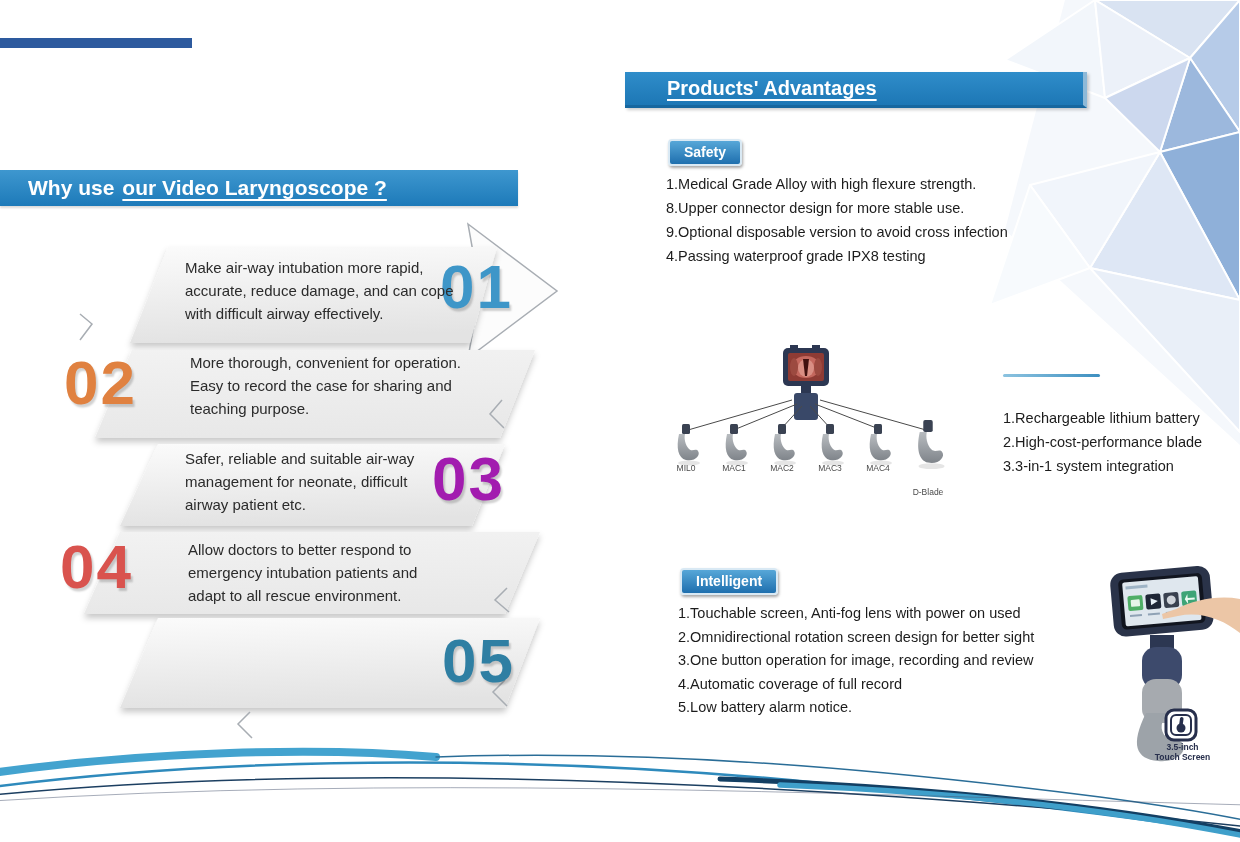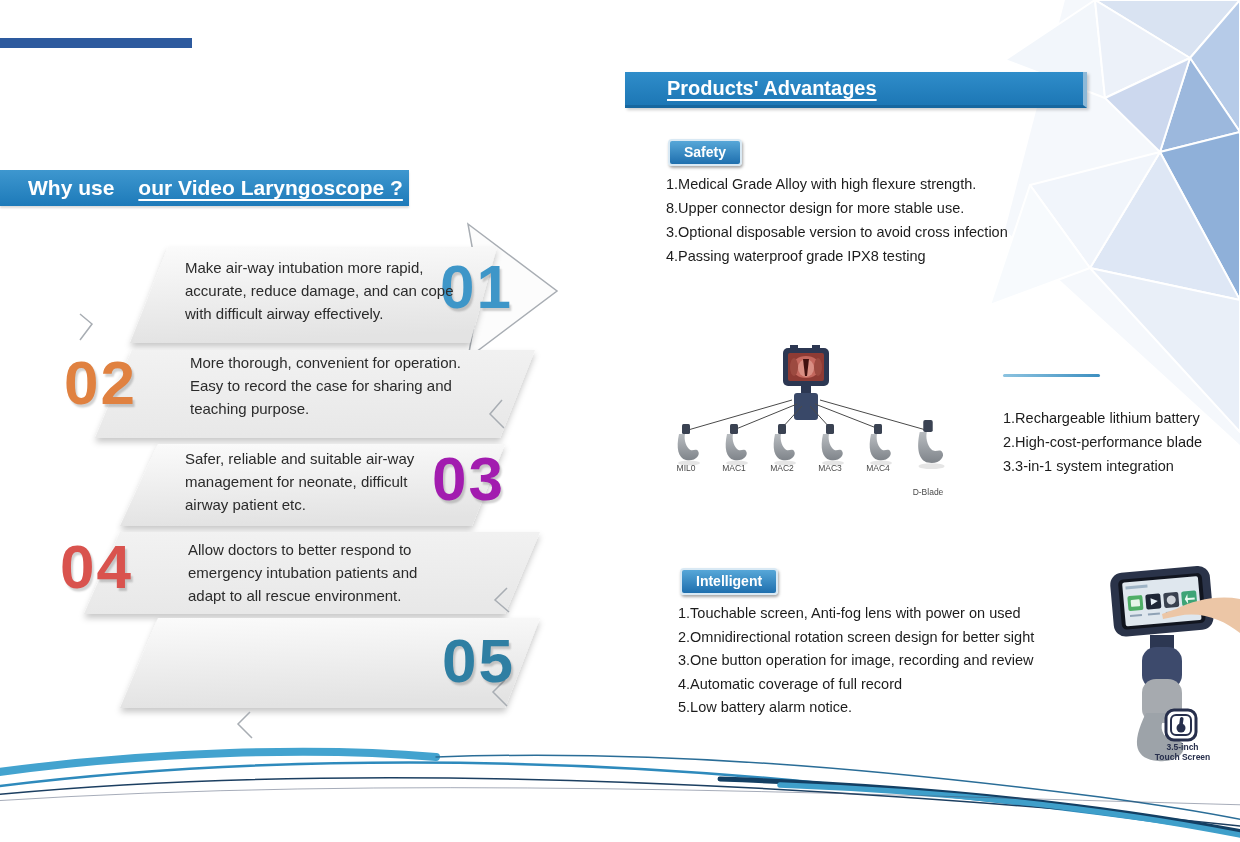--- a/index.html
+++ b/index.html
@@ -11,26 +11,25 @@
 
   .topbar { left:0; top:38px; width:192px; height:10px; background:#2d5a9e; }
 
   .intro {
     left:22px; top:62px; width:600px;
     font-size:14.8px; line-height:25.5px; color:#333;
     white-space:pre-line;
   }
 
   .why-banner {
-    left:0; top:170px; width:409px; height:36px; box-sizing:border-box;
+    left:0; top:170px; width:518px; height:36px; box-sizing:border-box;
     background:linear-gradient(180deg,#3e97cf,#1d7ab9);
     color:#fff; font-size:21px; font-weight:bold;
     display:flex; align-items:center; padding-left:28px;
     box-shadow:0 2px 2px rgba(0,0,0,.15);
-    gap:16px;
   }
   .why-banner .u { text-decoration:underline; text-underline-offset:4px; margin-left:8px; }
 
   .num {
     position:absolute; font-size:62px; font-weight:bold; letter-spacing:2px;
     line-height:1; text-shadow:2px 3px 2px rgba(0,0,0,.18);
   }
   .itext {
     position:absolute; font-size:15px; line-height:23px; color:#2b2b2b;
     white-space:pre-line;
@@ -164,21 +163,21 @@
   <div class="num" style="left: 442px; top: 630px; color: rgb(47, 127, 163);">05</div>
 
   <div class="abs adv-banner">
     <span>Products' Advantages</span>
   </div>
 
   <div class="pill" style="left:668px; top:139px;">Safety</div>
   <div class="rlist" style="left:666px; top:172px;">
     <div>1.Medical Grade Alloy with high flexure strength.</div>
     <div>8.Upper connector design for more stable use.</div>
-    <div>3.Optional disposable version to avoid cross infection</div>
+    <div>9.Optional disposable version to avoid cross infection</div>
     <div>4.Passing waterproof grade IPX8 testing</div>
   </div>
 
   <svg class="abs" style="left:660px; top:340px;" width="320" height="135" viewBox="0 0 320 135">
     <defs>
       <g id="blade">
         <rect x="-4" y="84" width="8" height="10" rx="1.5" fill="#3a4252"></rect>
         <path d="M-7,94 C-10,108 -8,118 0,120 C9,122 15,115 12,111 C10,108 6,112 3,109 C-1,105 -2,98 -1,94 Z" fill="url(#bladeGrad)"></path>
         <ellipse cx="3" cy="123" rx="11" ry="2.5" fill="rgba(0,0,0,0.10)"></ellipse>
       </g>

